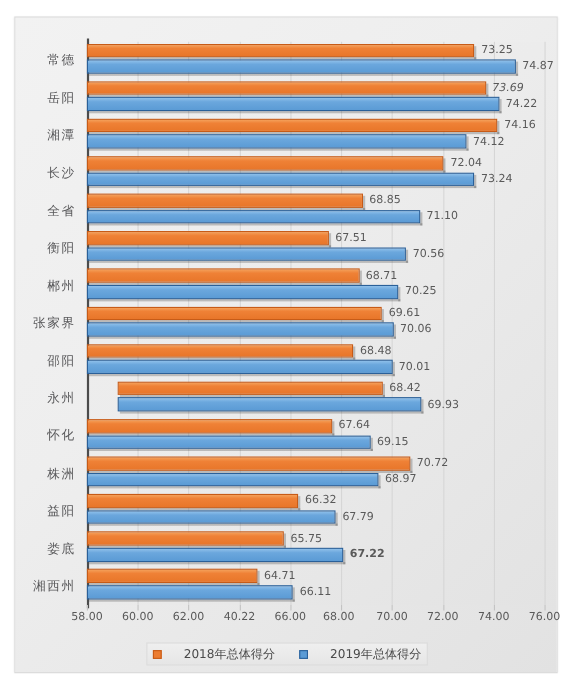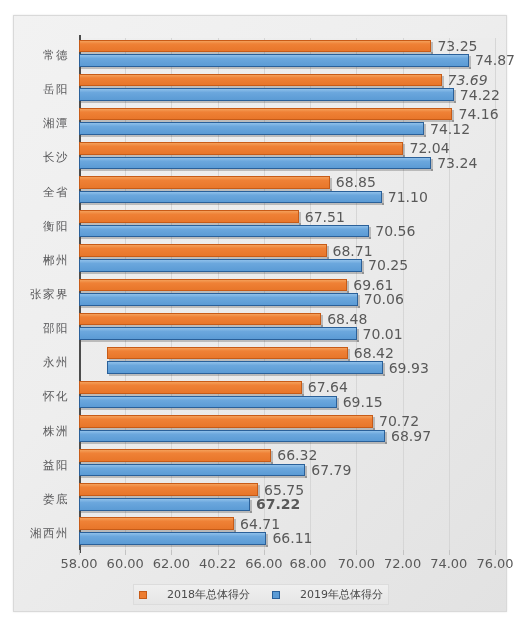--- a/index.html
+++ b/index.html
@@ -114,21 +114,21 @@
     width: 2px;
     bottom: -2px;
     background: rgba(40,40,40,0.25);
   }
   .val {
     position: absolute;
     top: 50%;
     transform: translateY(-50%);
     left: 100%;
     margin-left: 6px;
-    font-size: 14px;
+    font-size: 10px;
     color: #595959;
     white-space: nowrap;
     font-family: "DejaVu Sans", "Liberation Sans", sans-serif;
   }
 
   
   #x-axis {
     position: absolute;
     left: 65px;
     top: 534px;
@@ -139,21 +139,21 @@
     position: absolute;
     top: 0;
     width: 1px;
     height: 5px;
     background: #c3c3c3;
   }
   .tick-label {
     position: absolute;
     top: 6px;
     transform: translateX(-50%);
-    font-size: 13px;
+    font-size: 10px;
     color: #595959;
     white-space: nowrap;
     font-family: "DejaVu Sans", "Liberation Sans", sans-serif;
   }
 
   
   #legend {
     position: absolute;
     left: 119px;
     top: 568px;
@@ -378,21 +378,21 @@
           </div>
         </div>
         <div class="cat-row" style="top: 375.467px; height: 34.1333px;">
           <div class="cat-label">株洲</div>
           <div class="bar s2018" style="width: 293.973px; padding-left: 36px;">
             <div class="body"></div>
             <div class="shadow"></div>
             <div class="shadow-r"></div>
             <div class="val">70.72</div>
           </div>
-          <div class="bar s2019" style="width: 306px;">
+          <div class="bar s2019" style="width: 265px;">
             <div class="body"></div>
             <div class="shadow"></div>
             <div class="shadow-r"></div>
             <div class="val">68.97</div>
           </div>
         </div>
         <div class="cat-row" style="top: 409.6px; height: 34.1333px;">
           <div class="cat-label">益阳</div>
           <div class="bar s2018" style="width: 192.284px;">
             <div class="body"></div>
@@ -408,21 +408,21 @@
           </div>
         </div>
         <div class="cat-row" style="top: 443.733px; height: 34.1333px;">
           <div class="cat-label">娄底</div>
           <div class="bar s2018" style="width: 179.111px;">
             <div class="body"></div>
             <div class="shadow"></div>
             <div class="shadow-r"></div>
             <div class="val">65.75</div>
           </div>
-          <div class="bar s2019" style="width: 171px; font-weight: bold;">
+          <div class="bar s2019" style="width: 233px; font-weight: bold;">
             <div class="body"></div>
             <div class="shadow"></div>
             <div class="shadow-r"></div>
             <div class="val">67.22</div>
           </div>
         </div>
         <div class="cat-row" style="top: 477.867px; height: 34.1333px;">
           <div class="cat-label">湘西州</div>
           <div class="bar s2018" style="width: 155.076px;">
             <div class="body"></div>

